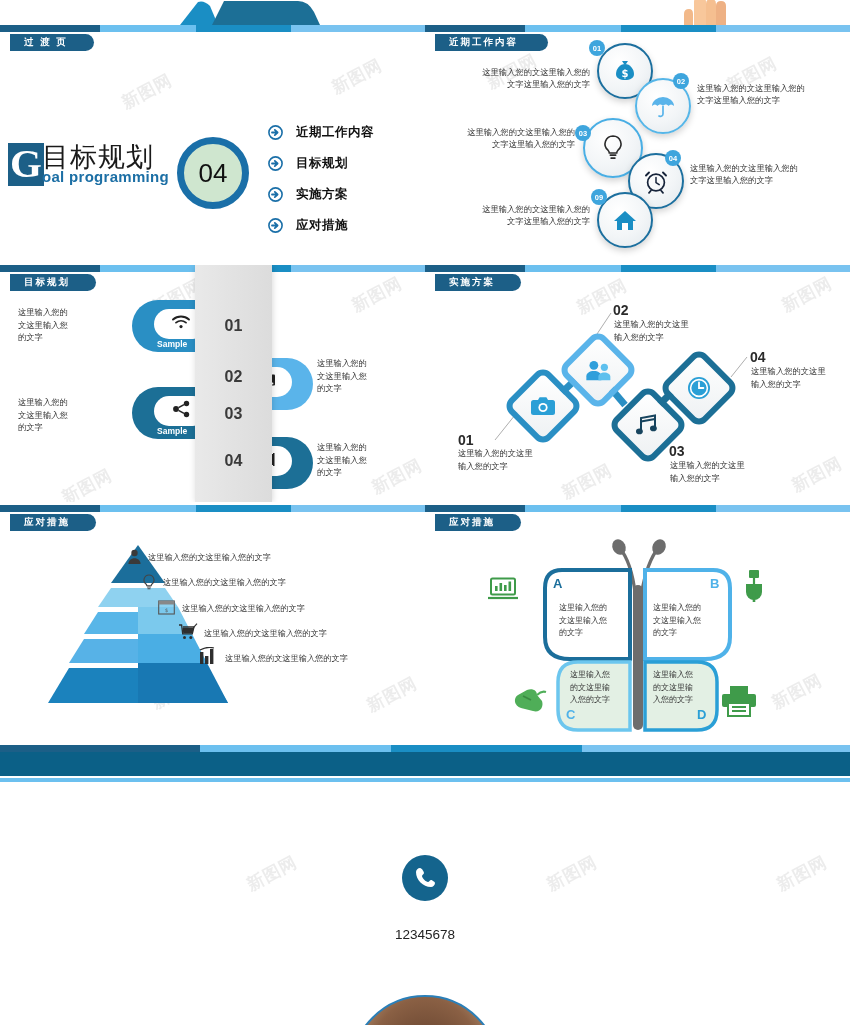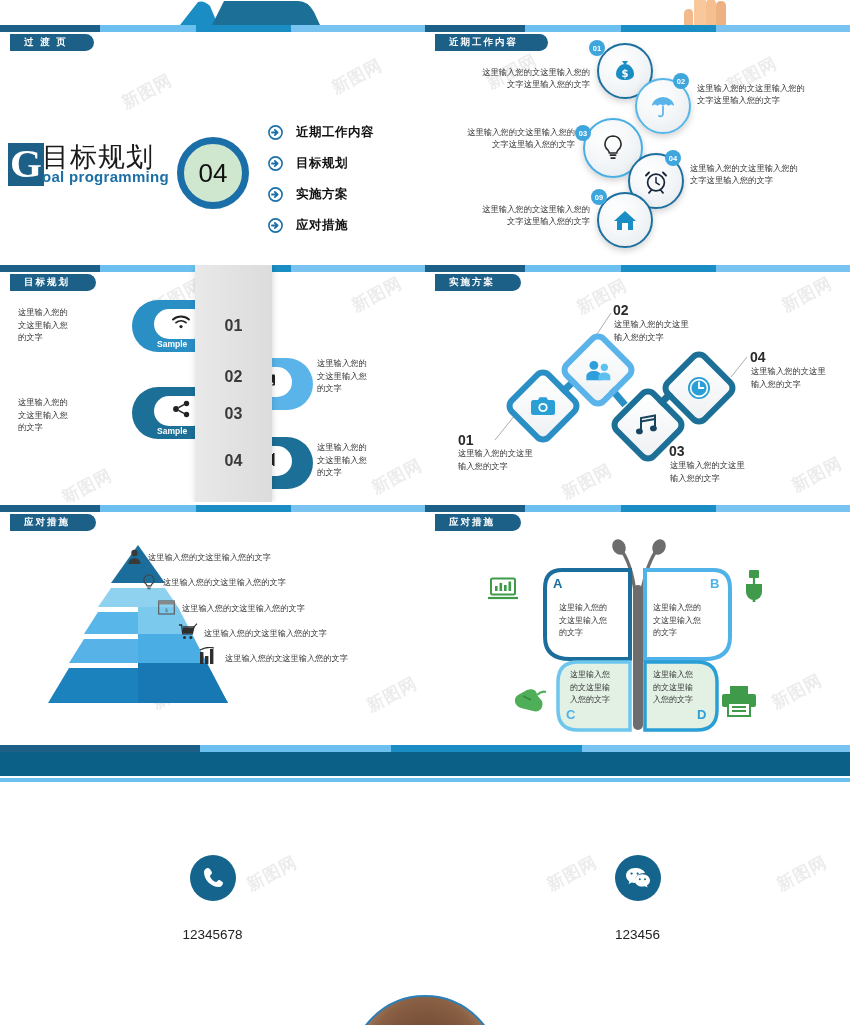--- a/index.html
+++ b/index.html
@@ -671,33 +671,19 @@
 <div class="contact">
   <div class="c-item">
     <div class="c-circ">
       <svg width="24" height="24" viewBox="0 0 24 24">
           <path d="M7 2c-2 0-4 2-4 4 0 8 7 15 15 15 2 0 4-2 4-4 0-1-3-3-4-3s-2 2-3 2c-2 0-6-4-6-6 0-1 2-2 2-3s-2-5-4-5z" fill="#fff"></path>
         </svg>
     </div>
     <div class="c-shadow"></div>
     <div class="c-lbl">12345678</div>
   </div>
-  <div class="c-item">
-    <div class="c-circ">
-      <svg width="26" height="24" viewBox="0 0 26 24">
-          <path d="M10 2C5 2 1 5.4 1 9.6c0 2.4 1.3 4.5 3.4 5.9L3.6 18l3-1.5c1 .3 2.2.5 3.4.5h.5C10.2 16 10 15.2 10 14.4 10 10.3 14.2 7 19.4 7h.6C19.2 4.1 15 2 10 2z" fill="#fff"></path>
-          <path d="M25 14.4C25 11 21.6 8.2 17.4 8.2S9.8 11 9.8 14.4c0 3.4 3.4 6.2 7.6 6.2.9 0 1.8-.1 2.6-.4l2.6 1.3-.7-2.2c1.9-1.1 3.1-2.9 3.1-4.9z" fill="#fff"></path>
-          <circle cx="6.6" cy="7.6" r="1.15" fill="#14648d"></circle>
-          <circle cx="12.6" cy="7.6" r="1.15" fill="#14648d"></circle>
-          <circle cx="14.8" cy="13.2" r="1" fill="#14648d"></circle>
-          <circle cx="20" cy="13.2" r="1" fill="#14648d"></circle>
-        </svg>
-    </div>
-    <div class="c-shadow"></div>
-    <div class="c-lbl">123456</div>
-  </div>
 </div>
 
 <div class="wm" style="left:245px;top:862px;">新图网</div>
 <div class="wm" style="left:545px;top:862px;">新图网</div>
 <div class="wm" style="left:775px;top:862px;">新图网</div>
 
 <div class="portrait"></div>
 
 </body></html>

